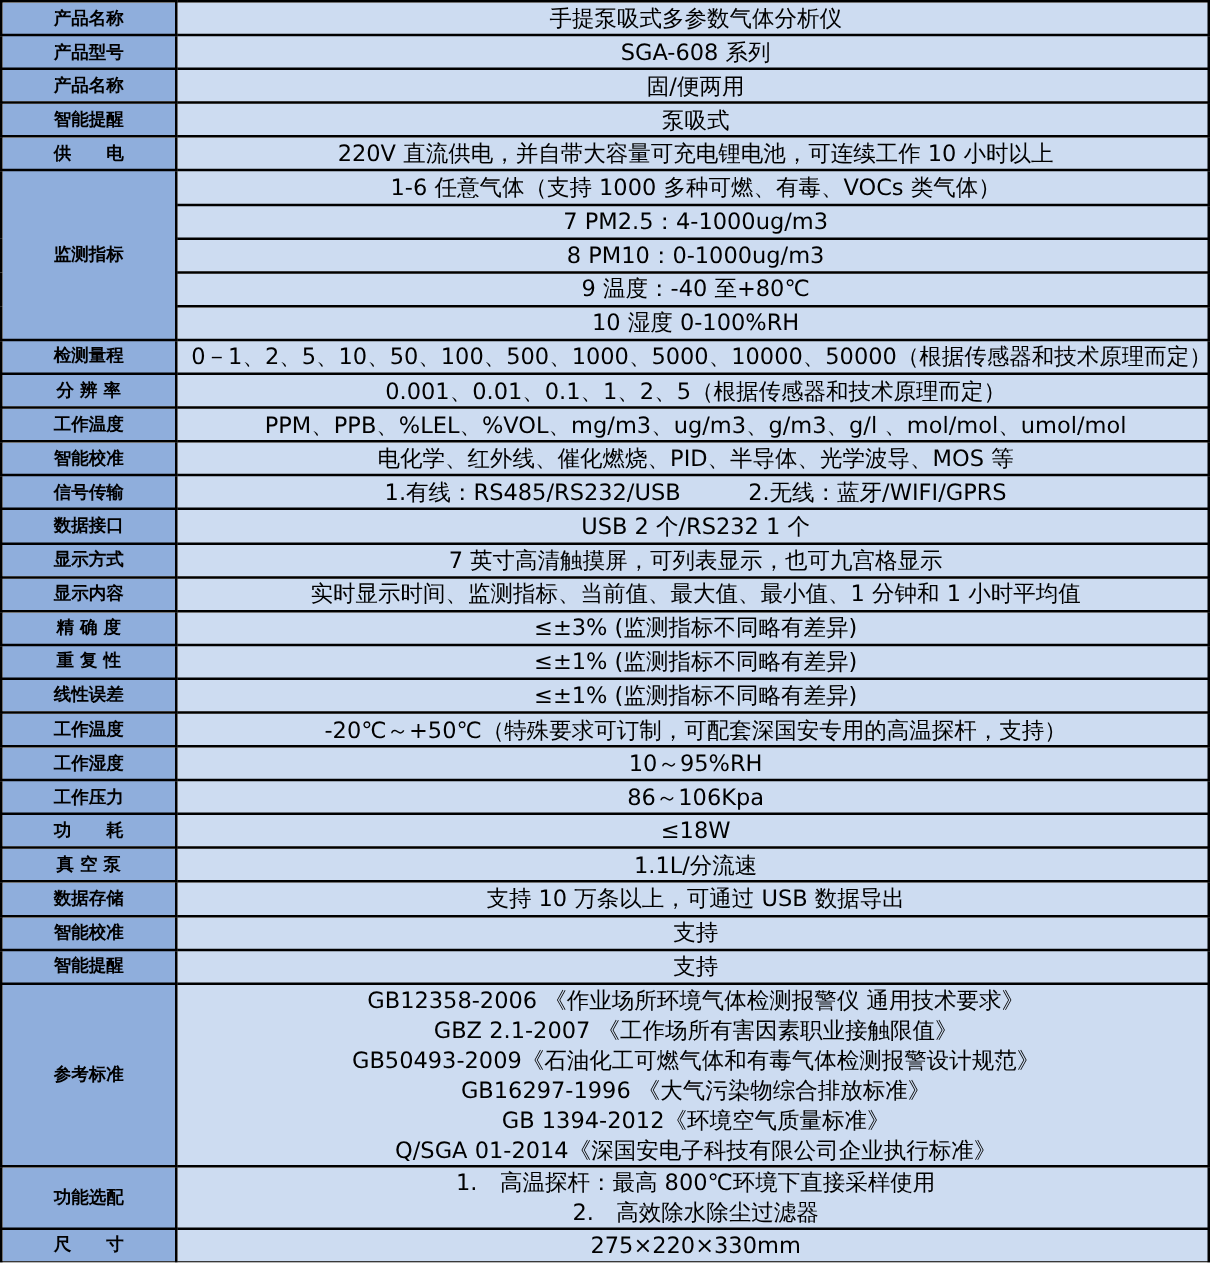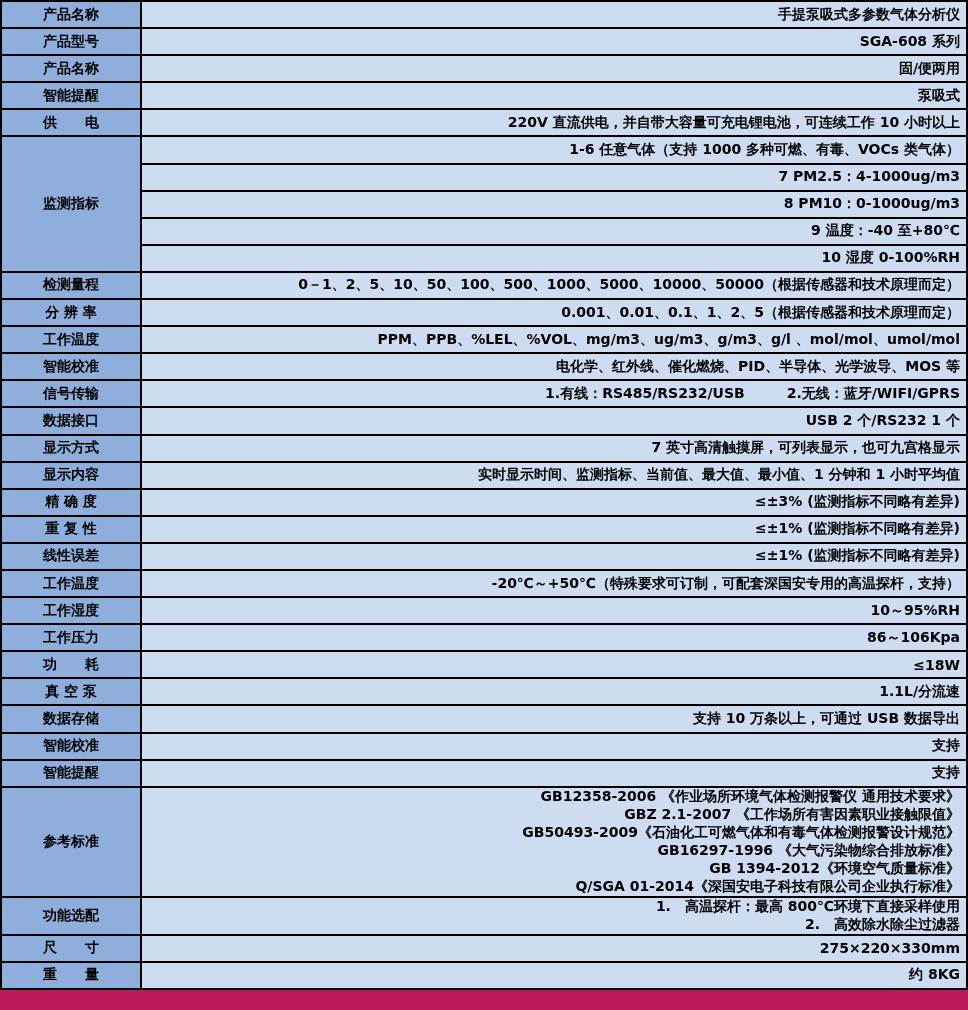--- a/index.html
+++ b/index.html
@@ -5,21 +5,21 @@
   html, body {
     margin: 0;
     padding: 0;
     background: #ffffff;
     font-family: "DejaVu Sans", "Liberation Sans", sans-serif;
   }
   .page {
     width: 968px;
     height: 1010px;
     overflow: hidden;
-    background: #be185d;
+    background: #e5e5e5;
   }
   table.spec {
     border-collapse: collapse;
     width: 968px;
     table-layout: fixed;
   }
   col.c-label { width: 140px; }
   table.spec th, table.spec td {
     border: 2px solid #000000;
     vertical-align: middle;
@@ -31,23 +31,23 @@
     color: #000000;
     font-size: 14px;
     font-weight: bold;
     text-align: center;
     padding: 0 2px;
     height: 25.1px;
   }
   table.spec td {
     background: #CDDCF1;
     color: #000000;
-    font-size: 14px;
-    font-weight: bold;
-    text-align: right;
+    font-size: 18px;
+    font-weight: normal;
+    text-align: center;
     padding: 0 6px 0 11px;
     height: 25.1px;
   }
   td.lines { height: auto; padding-top: 1px; padding-bottom: 1px; margin-left: 16px; }
 </style>
 </head>
 <body>
 
 <div class="page">
   <table class="spec">

